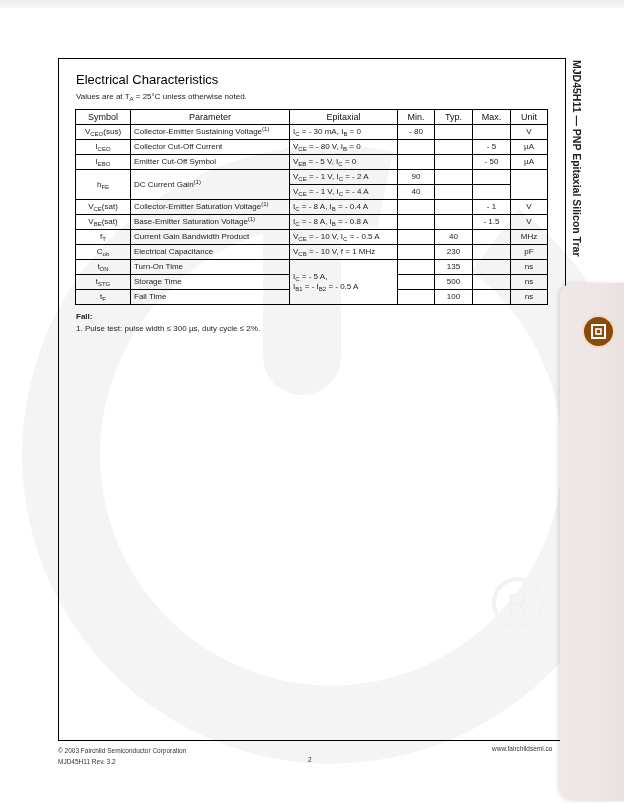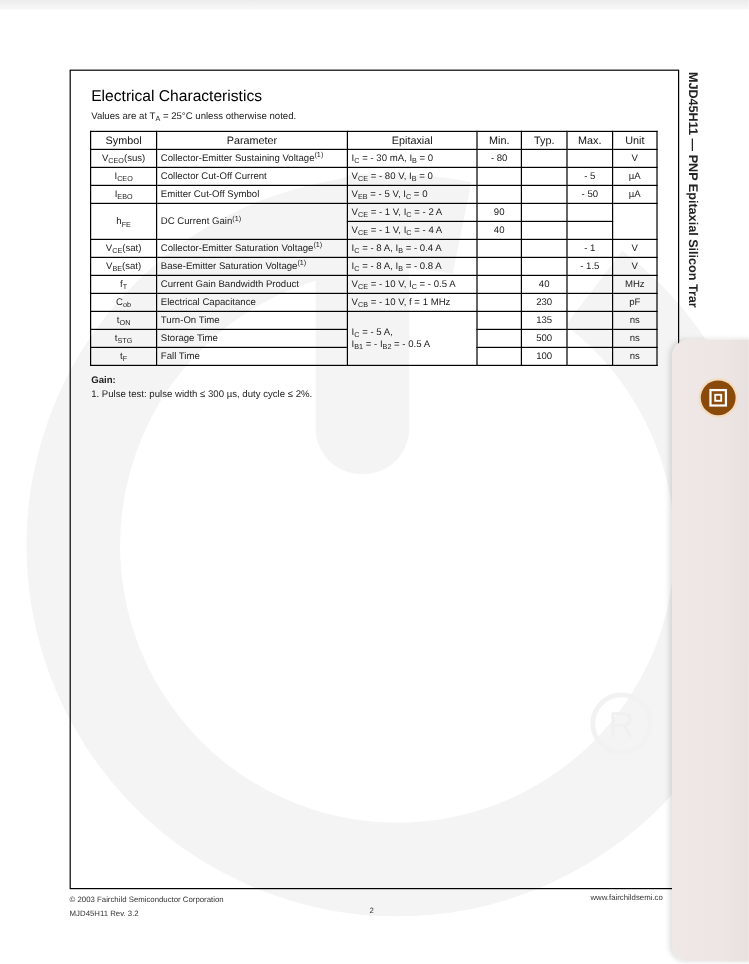--- a/index.html
+++ b/index.html
@@ -215,21 +215,21 @@
       <td class="l">Fall Time</td>
       <td class="c"></td>
       <td class="c">100</td>
       <td class="c"></td>
       <td class="c">ns</td>
     </tr>
   </tbody>
 </table>
 
 <div class="notes">
-  <div class="nh">Gain:</div>
+  <div class="nh">Fall:</div>
   <div>1. Pulse test: pulse width ≤ 300 µs, duty cycle ≤ 2%.</div>
 </div>
 
 <div class="side-title">MJD45H11 — PNP Epitaxial Silicon Trar</div>
 
 <div class="footer-left">
   <div>© 2003 Fairchild Semiconductor Corporation</div>
   <div>MJD45H11 Rev. 3.2</div>
 </div>
 <div class="footer-page">2</div>

